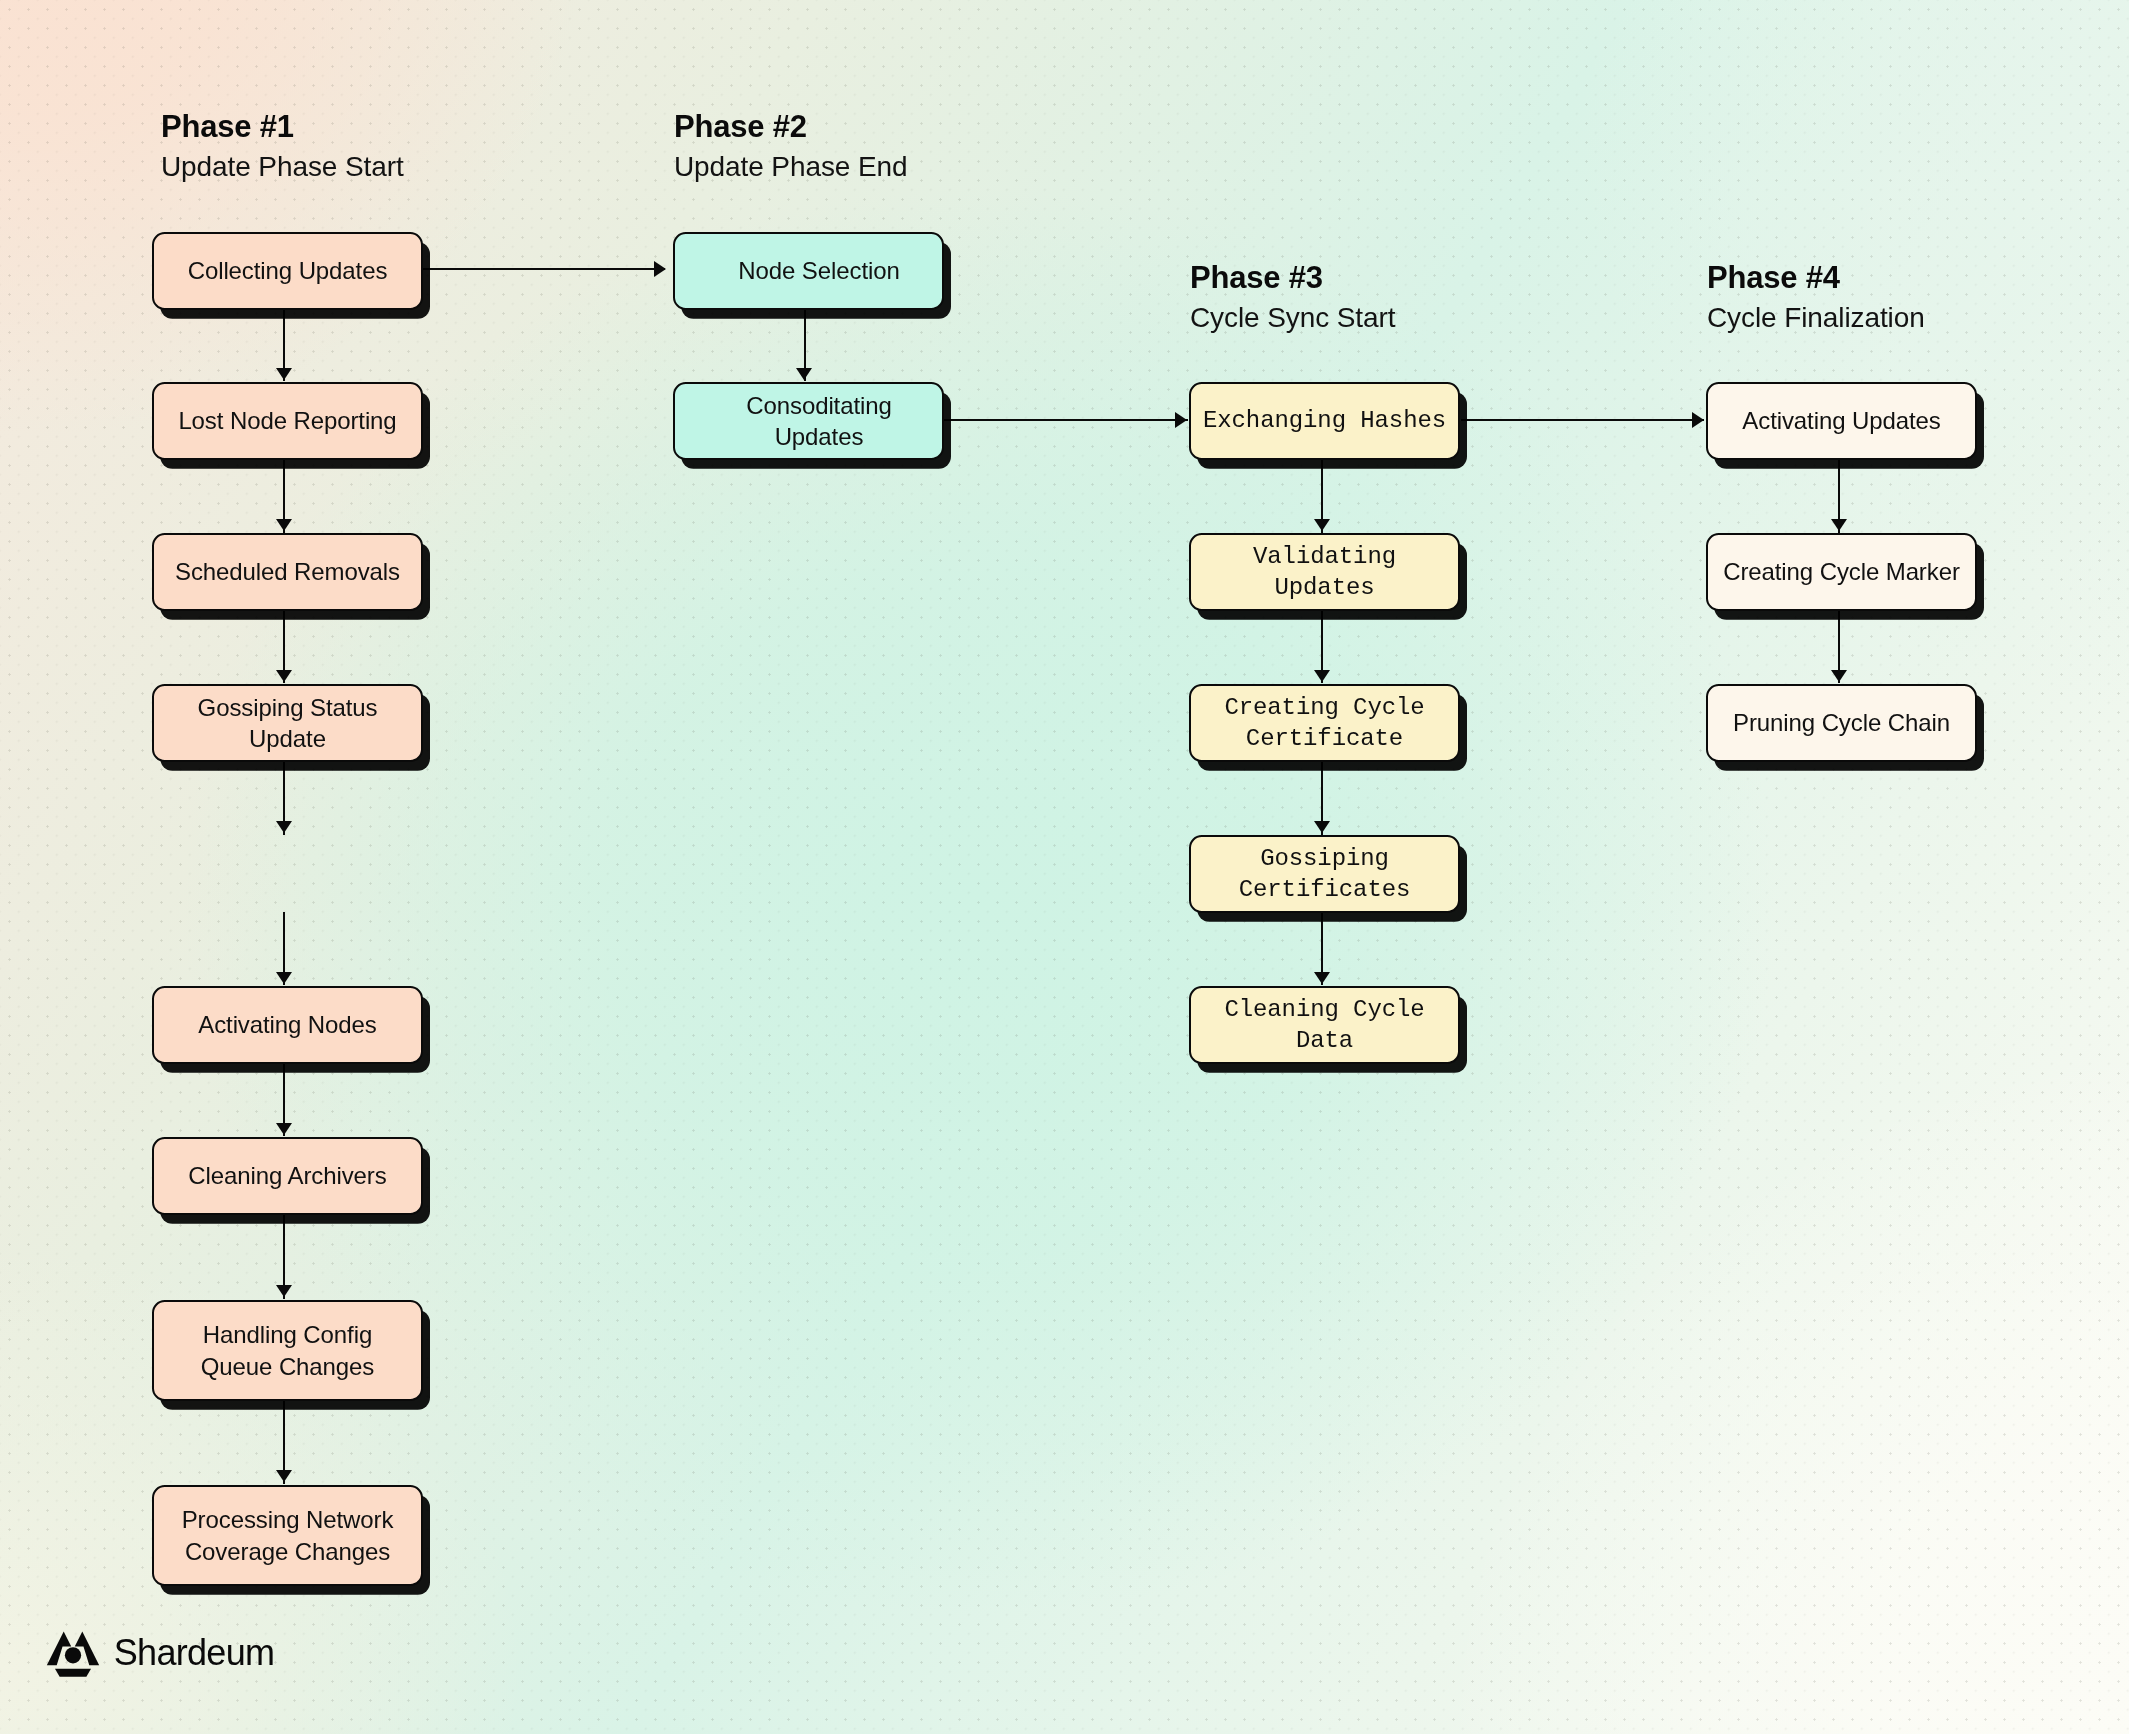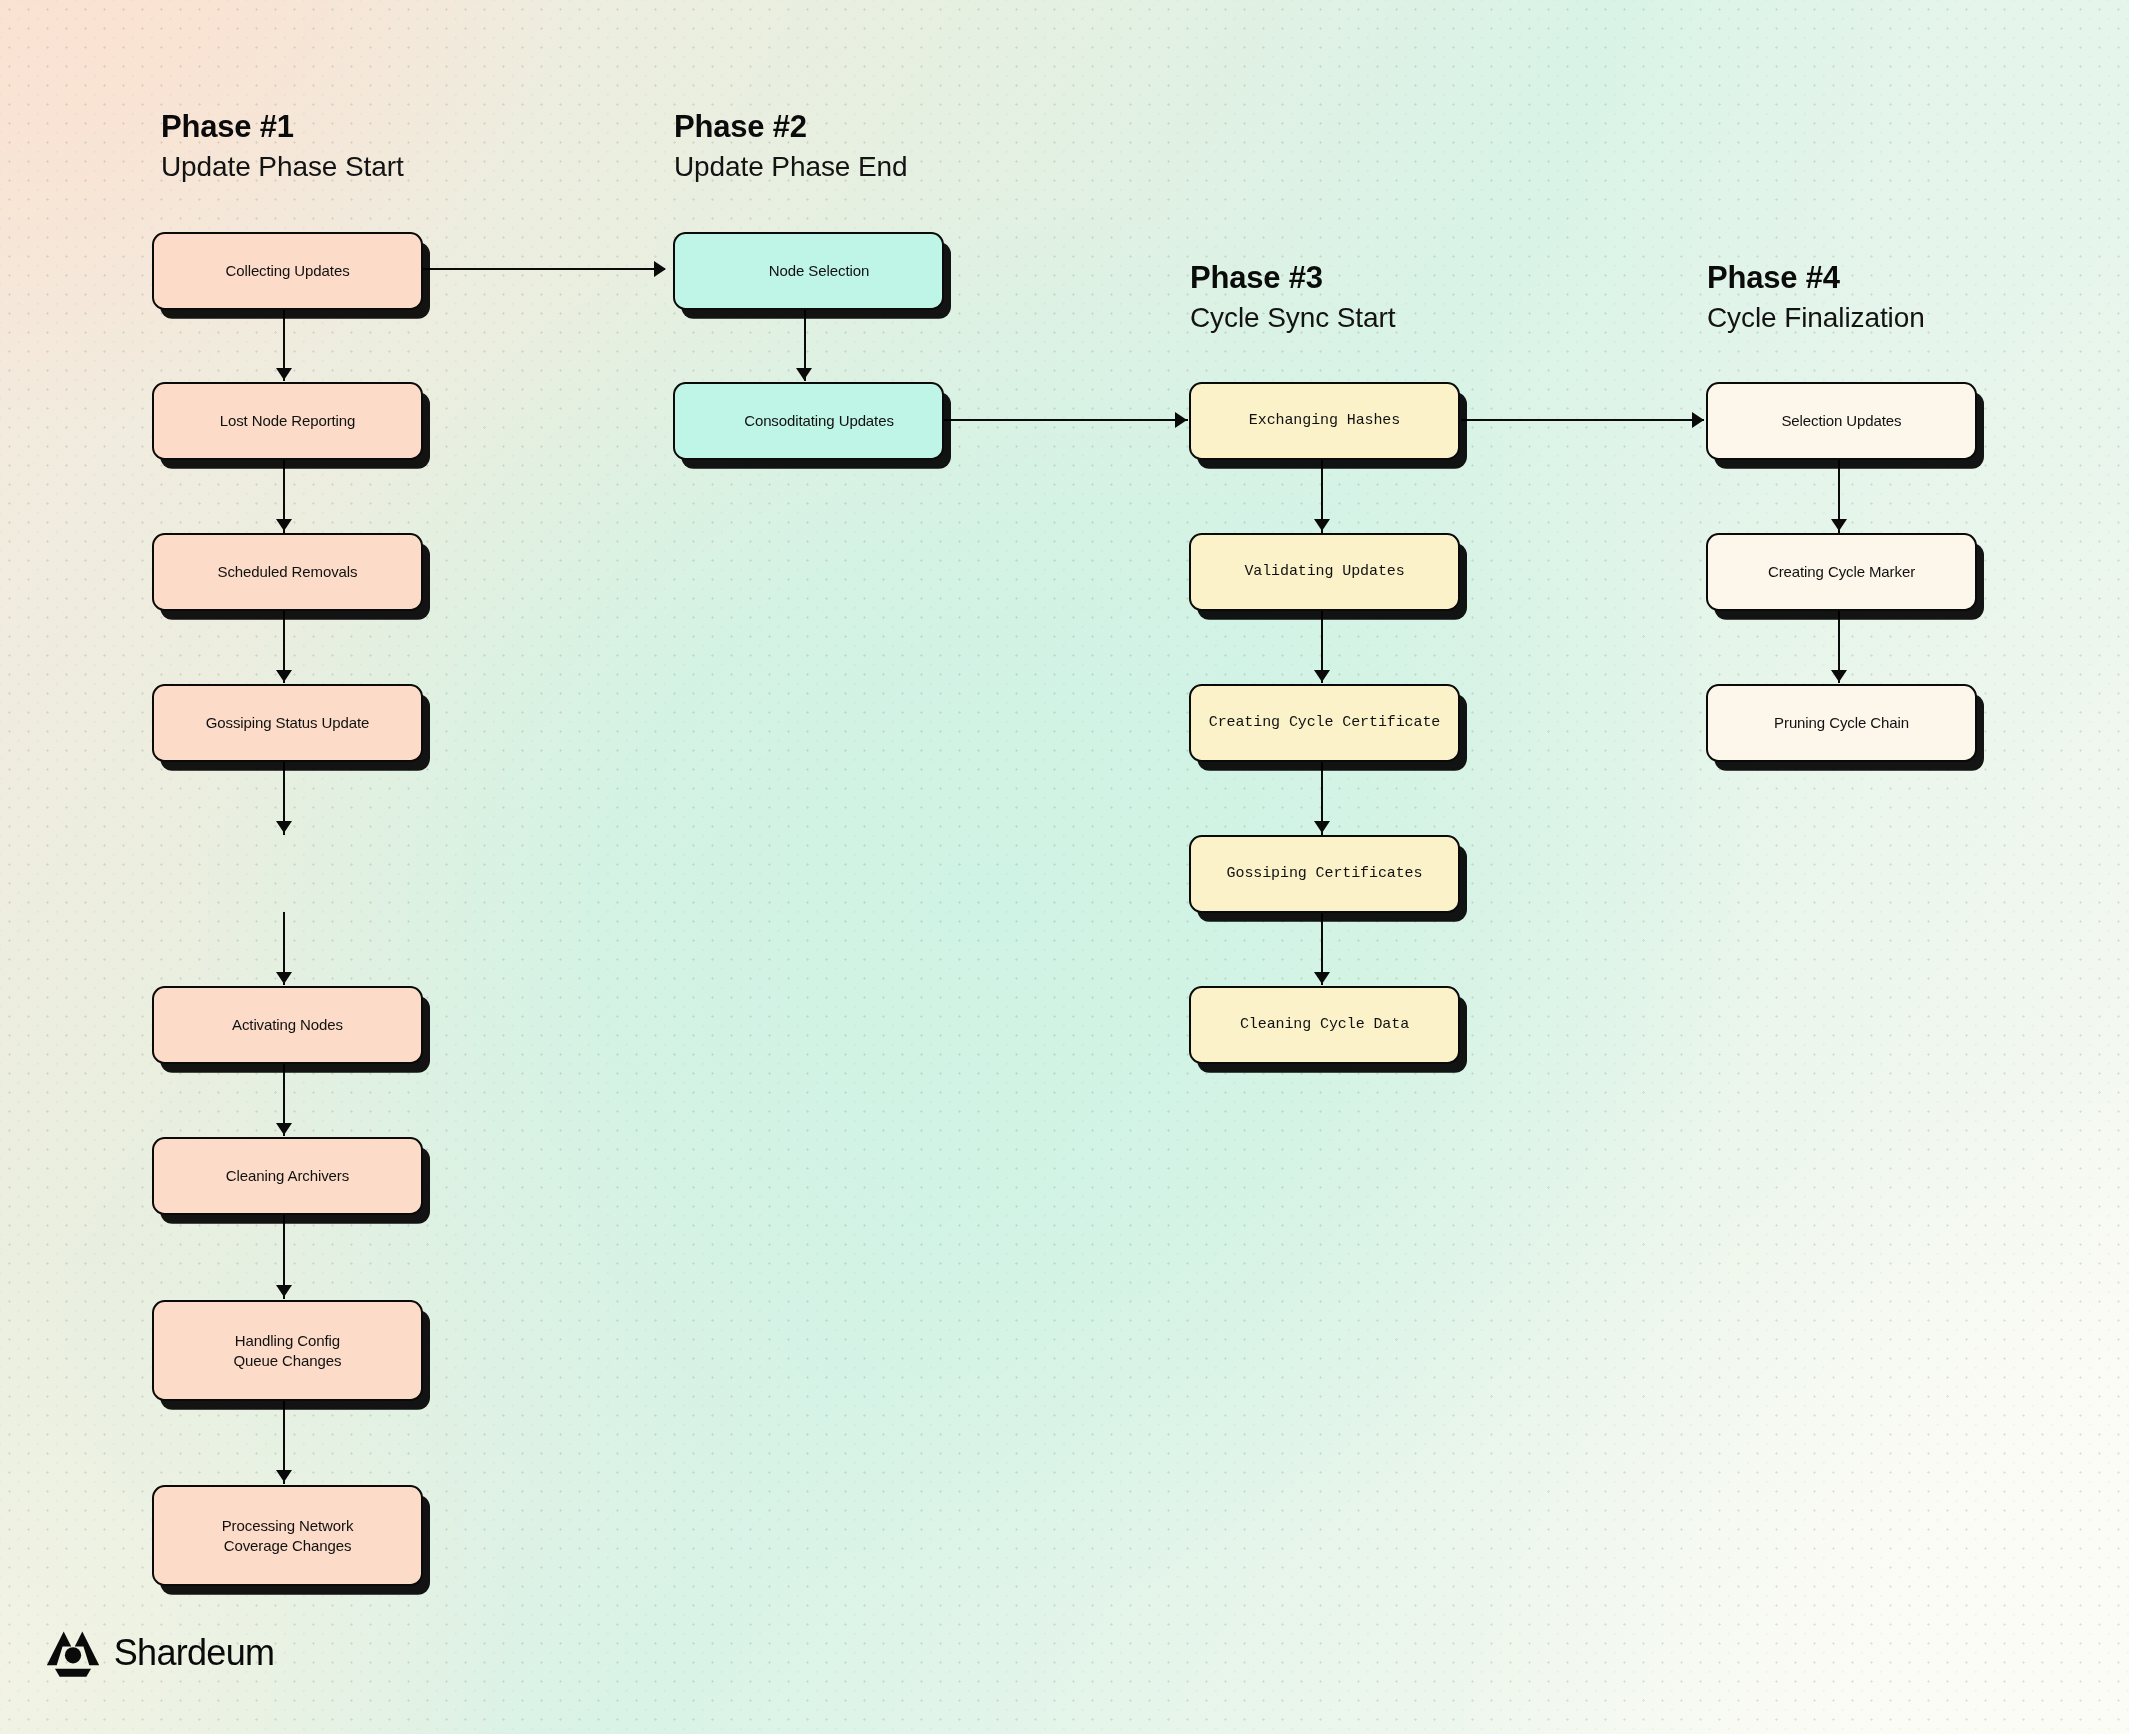--- a/index.html
+++ b/index.html
@@ -62,21 +62,21 @@
   .node {
     position: absolute;
     box-sizing: border-box;
     border: 2.3px solid #0A0A0A;
     border-radius: 12.8px;
     display: flex;
     align-items: center;
     justify-content: center;
     text-align: center;
     color: #111111;
-    font-size: 15px;
+    font-size: 24px;
     line-height: 1.30;
     letter-spacing: -0.1px;
     box-shadow: 7.6px 9.3px 0 -0.6px rgba(0,0,0,0.92);
     padding: 0 7px;
   }
   .node .label { display: block; }
 
   .c-peach  { background: #FCDCC8; }
   .c-mint   { background: #BFF5E6; padding-left: 28px; }
   .c-yellow { background: #FBF2C9; font-family: Liberation Mono, monospace; }
@@ -235,21 +235,21 @@
     <span class="label">Creating Cycle Certificate</span>
   </div>
   <div class="node c-yellow" style="left:1189px; top:835px; width:271px; height:78px;">
     <span class="label">Gossiping Certificates</span>
   </div>
   <div class="node c-yellow" style="left:1189px; top:986px; width:271px; height:78px;">
     <span class="label">Cleaning Cycle Data</span>
   </div>
 
   <div class="node c-cream" style="left:1706px; top:382px; width:271px; height:78px;">
-    <span class="label">Selection Updates</span>
+    <span class="label">Activating Updates</span>
   </div>
   <div class="node c-cream" style="left:1706px; top:533px; width:271px; height:78px;">
     <span class="label">Creating Cycle Marker</span>
   </div>
   <div class="node c-cream" style="left:1706px; top:684px; width:271px; height:78px;">
     <span class="label">Pruning Cycle Chain</span>
   </div>
 
   <div id="brand">
     <svg width="56" height="50" viewBox="0 0 96 86">

